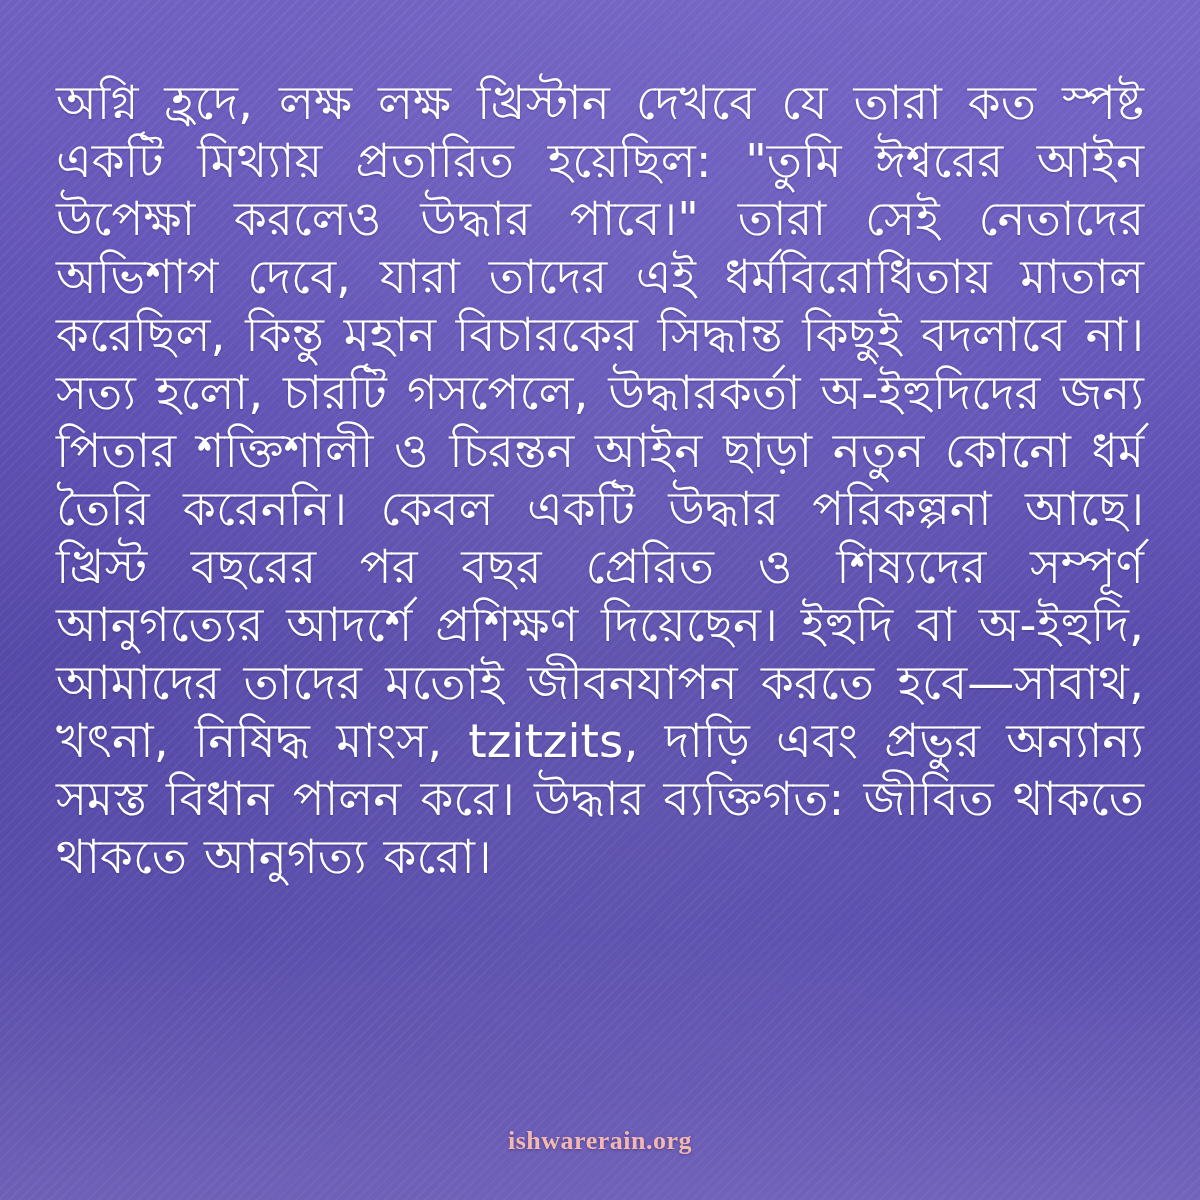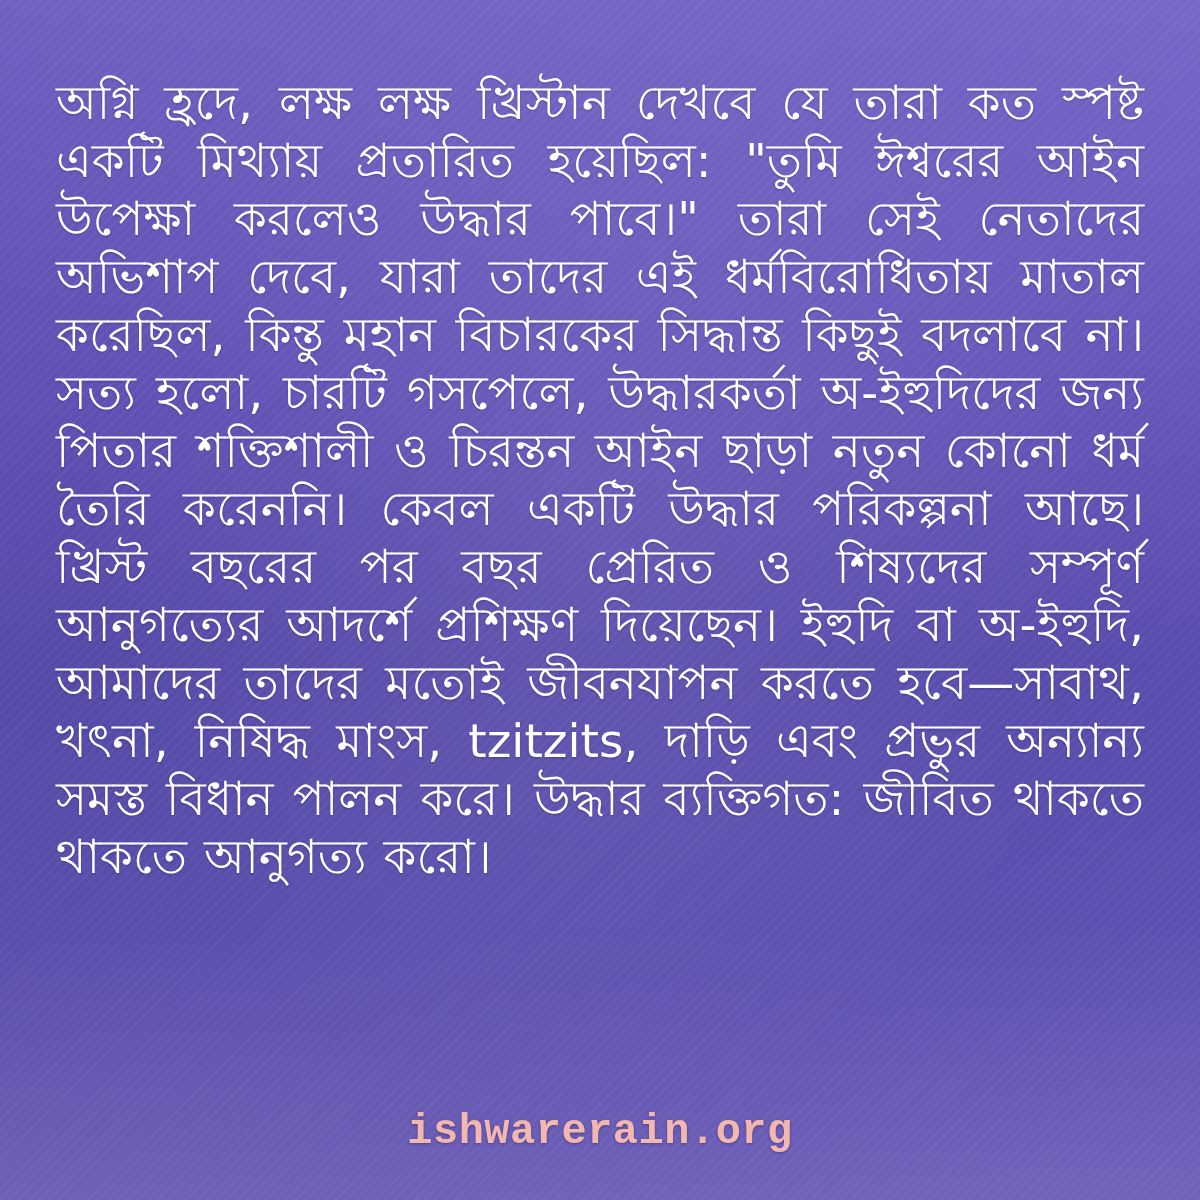--- a/index.html
+++ b/index.html
@@ -61,22 +61,22 @@
     position: absolute;
     left: 0;
     right: 0;
     bottom: 44px;
     text-align: center;
     z-index: 3;
   }
   .site {
     display: inline-block;
     color: #f2b8b0;
-    font-family: Liberation Mono, monospace;
-    font-size: 42px;
+    font-family: Liberation Serif, serif;
+    font-size: 26px;
     font-weight: bold;
     letter-spacing: 0.5px;
     text-shadow: 0 1px 3px rgba(40,25,90,0.45);
   }
 </style>
 </head>
 <body>
 
 <div class="poster">
   <div class="content">

